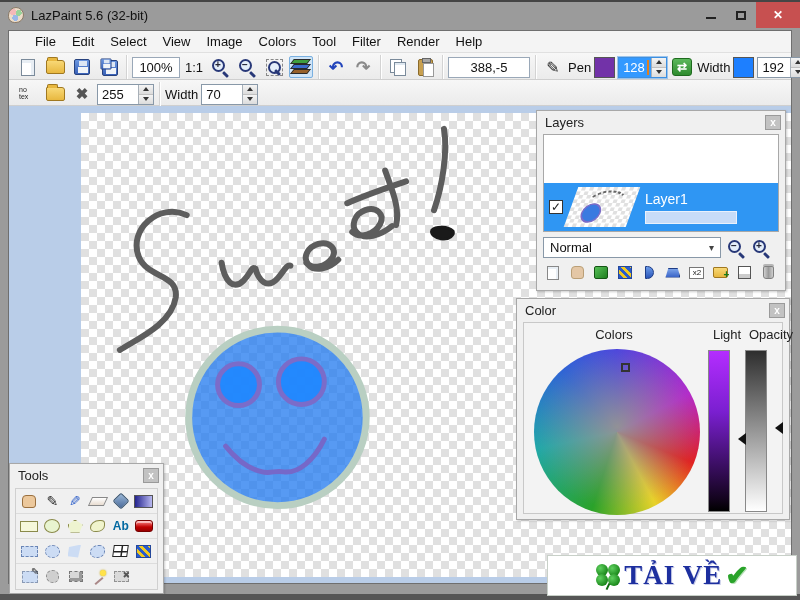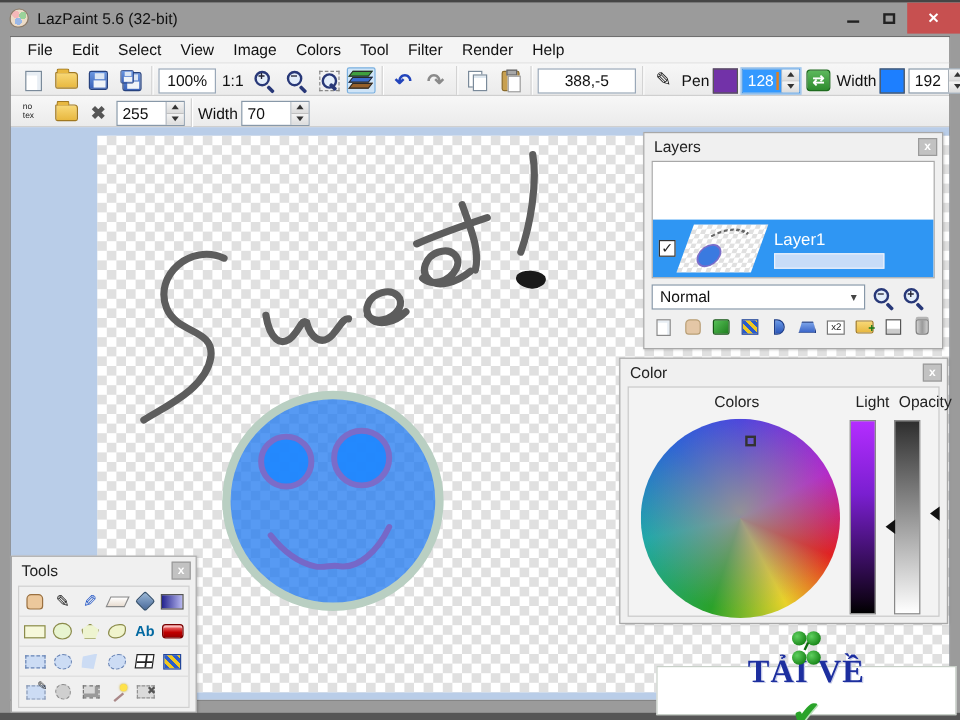--- a/index.html
+++ b/index.html
@@ -10,21 +10,21 @@
   .titlebar{position:absolute;top:0;left:0;right:0;height:26px;display:flex;align-items:center;padding-left:8px;}
   .app-icon{width:16px;height:16px;border-radius:50% 50% 50% 40%;background:radial-gradient(circle at 30% 30%,#f4b8b8 0 3px,transparent 3px),radial-gradient(circle at 70% 35%,#9ad29a 0 3px,transparent 3px),radial-gradient(circle at 45% 70%,#9ab8e8 0 3px,transparent 3px),#ecdcc8;border:1px solid #8a7a68;}
   .title-text{margin-left:7px;font-size:13px;color:#111;}
   .win-btns{margin-left:auto;display:flex;align-items:center;height:100%;}
   .winbtn{width:30px;height:22px;display:flex;align-items:center;justify-content:center;}
   .winbtn .minbar{width:10px;height:2px;background:#222;margin-top:6px;}
   .winbtn .maxbox{width:10px;height:9px;border:2px solid #222;background:transparent;}
   .winbtn.close{width:44px;height:26px;background:#c75050;color:#fff;font-size:12px;font-weight:bold;}
   
   .client{position:absolute;top:28px;left:8px;right:8px;bottom:16px;background:#f0f0f0;border:1px solid #6f6f6f;display:flex;flex-direction:column;}
-  .menubar{height:22px;background:#f4f4f4;display:flex;align-items:center;padding-left:6px;border-bottom:1px solid #e0e0e0;}
+  .menubar{height:22px;background:#f4f4f4;display:flex;align-items:center;padding-left:18px;border-bottom:1px solid #e0e0e0;}
   .menu-item{padding:2px 8px;font-size:13px;color:#111;}
   .toolbar{display:flex;align-items:flex-start;background:linear-gradient(#f7f7f7,#ebebeb);border-bottom:1px solid #cfcfcf;padding:2px 2px;}
   .tb1{height:27px;}
   .tb2{height:26px;}
   .group{display:flex;align-items:center;gap:3px;padding:0 5px;height:24px;border-right:1px solid #d3d3d3;box-shadow:1px 0 0 #fff;}
   .group:last-child{border-right:none;box-shadow:none;}
   .tbtn{width:24px;height:22px;display:flex;align-items:center;justify-content:center;border-radius:2px;}
   .tbtn.toggled{background:#cfe4f7;border:1px solid #7ab0e0;}
   .inset-box{background:#fff;border:1px solid #9aa8b8;height:21px;display:flex;align-items:center;justify-content:center;font-size:13px;color:#111;padding:0 5px;}
   
@@ -151,21 +151,21 @@
   .t-movesel{position:relative;width:16px;height:12px;background:#ccdcf4;border:1px dashed #8a9ab5;}
   .t-movesel::after{content:"✎";position:absolute;right:-3px;top:-6px;font-size:10px;color:#333;}
   .t-rotsel{width:13px;height:13px;background:#c8c8c8;border:1px dashed #777;border-radius:50% 50% 45% 55%;opacity:.8;}
   .t-scalesel{width:14px;height:11px;background:#d8d8d8;border:1px dashed #777;box-shadow:inset -3px -3px 0 #9a9a9a;}
   .t-wand{position:relative;width:14px;height:13px;}
   .t-wand::before{content:"";position:absolute;left:2px;bottom:1px;width:10px;height:2px;background:#a88;transform:rotate(-40deg);}
   .t-wand::after{content:"";position:absolute;right:0;top:0;width:6px;height:6px;background:#ffe24a;border-radius:50%;box-shadow:0 0 2px #c9a500;}
   .t-desel{position:relative;width:15px;height:11px;background:#d8d8d8;border:1px dashed #888;opacity:.9;}
   .t-desel::after{content:"✖";position:absolute;right:-2px;top:-2px;font-size:9px;color:#444;}
   
-  .watermark{position:absolute;left:538px;top:449px;width:250px;height:41px;background:#fff;border:1px solid #c8d0c8;display:flex;align-items:center;justify-content:center;gap:3px;z-index:9;flex-direction:column;}
+  .watermark{position:absolute;left:538px;top:449px;width:250px;height:41px;background:#fff;border:1px solid #c8d0c8;display:flex;align-items:center;justify-content:center;gap:3px;z-index:9;}
   .clover{position:relative;width:26px;height:26px;}
   .clover i{position:absolute;width:12px;height:12px;border-radius:50%;background:radial-gradient(circle at 35% 35%,#5fd05f,#1c8a1c 70%,#0e5c0e);}
   .clover .l1{left:1px;top:1px;} .clover .l2{right:1px;top:1px;} .clover .l3{left:1px;bottom:3px;} .clover .l4{right:1px;bottom:3px;}
   .clover::after{content:"";position:absolute;left:12px;bottom:-1px;width:2px;height:7px;background:#0e6c0e;transform:rotate(25deg);}
   .wm-text{font-family:"Liberation Serif",serif;font-size:27px;font-weight:bold;color:#1d2f9f;letter-spacing:1px;text-shadow:1px 1px 0 #c8cce8;}
   .wm-check{font-size:28px;font-weight:bold;color:#29a329;text-shadow:1px 1px 0 #b8e0b8;}
 </style>
 </head>
 <body>
 

